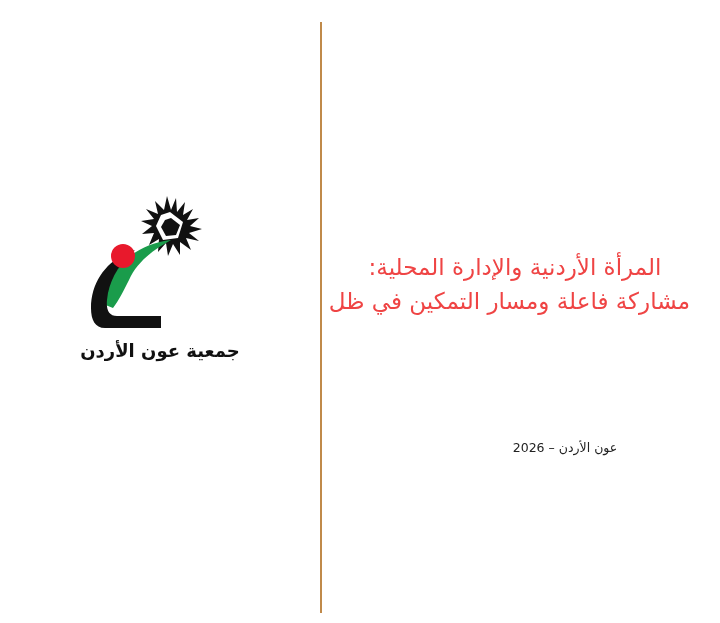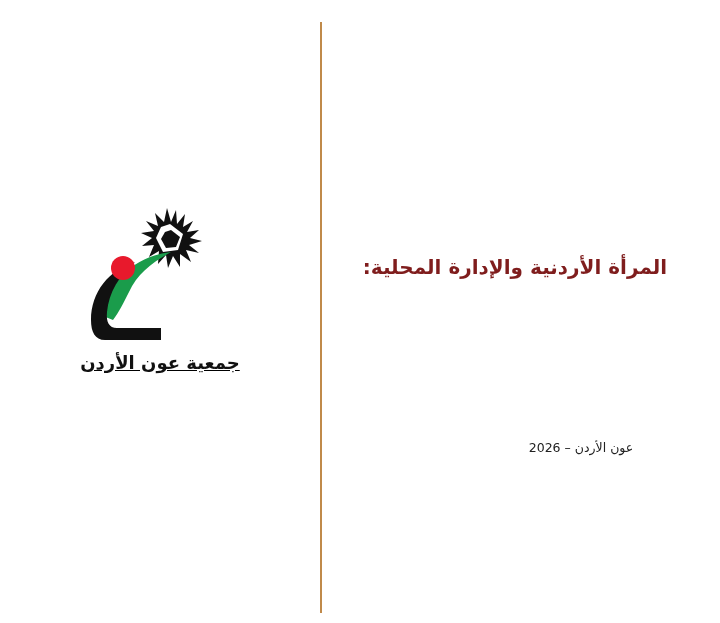--- a/index.html
+++ b/index.html
@@ -46,34 +46,34 @@
     position: absolute;
     top: 250px;
     right: 30px;
     width: 340px;
     text-align: center;
     direction: rtl;
   }
 
   .title-line {
     font-family: "DejaVu Sans", "Liberation Sans", sans-serif;
-    font-weight: bold;
-    font-size: 20px;
-    color: #7f1d1d;
+    font-weight: normal;
+    font-size: 23px;
+    color: #ef4444;
     line-height: 34px;
     white-space: nowrap;
   }
   .title-line.l1 { padding-right: 10px; }
   .title-line.l2 { padding-right: 0px; }
   .title-line.l3 { padding-right: 26px; }
 
   .subtitle {
     position: absolute;
     top: 440px;
-    right: 14px;
+    right: 30px;
     width: 340px;
     text-align: center;
     direction: rtl;
     font-size: 12.5px;
     color: #222222;
     font-weight: normal;
     padding-left: 90px;
     box-sizing: border-box;
   }
 
@@ -81,25 +81,24 @@
   .logo-col {
     position: absolute;
     top: 0;
     left: 0;
     width: 320px;
     height: 623px;
   }
 
   .logo-wrap {
     position: absolute;
-    top: 200px;
+    top: 188px;
     left: 0;
     width: 320px;
     text-align: center;
-    text-decoration: underline;
   }
 
   .logo-mark {
     width: 170px;
     height: 150px;
     margin: 0 auto;
     display: block;
   }
 
   .logo-text {
@@ -139,17 +138,18 @@
 
         <circle cx="48" cy="68" r="12" fill="#e8192c"></circle>
       </svg>
       <div class="logo-text">جمعية عون الأردن</div>
     </div>
   </div>
 
   <div class="title-col">
     <div class="title-block">
       <div class="title-line l1">المرأة الأردنية والإدارة المحلية:</div>
+      <div class="title-line l2">مشاركة فاعلة ومسار التمكين في ظل</div>
     </div>
     <div class="subtitle">عون الأردن – 2026</div>
   </div>
 
 </div>
 
 </body></html>

